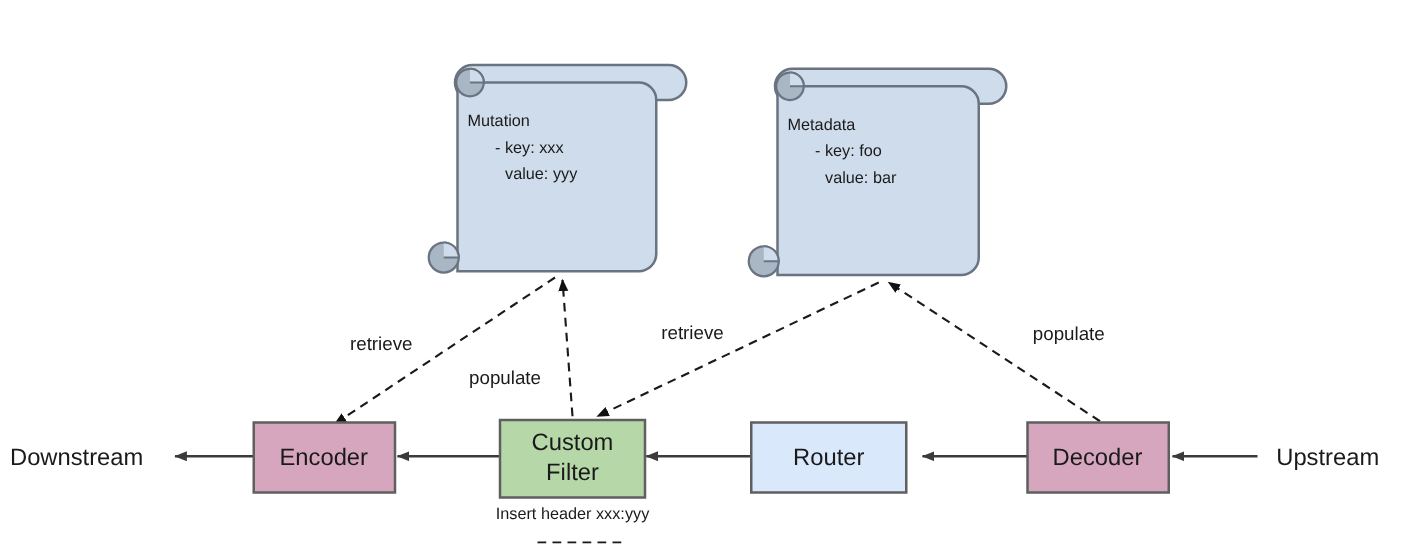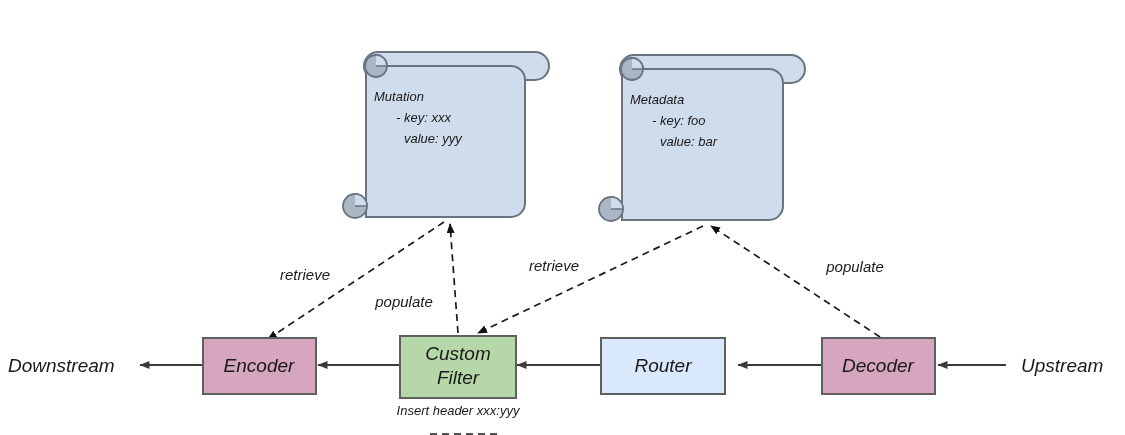--- a/index.html
+++ b/index.html
@@ -9,21 +9,20 @@
   }
   body {
     font-family: "Liberation Sans", sans-serif;
   }
   #canvas {
     position: relative;
     width: 1125px;
     height: 435px;
     background: #ffffff;
     overflow: hidden;
-    font-style: italic;
   }
   #diagram-svg {
     position: absolute;
     left: 0;
     top: 0;
     width: 1125px;
     height: 435px;
   }
   .node-label {
     font-family: "Liberation Sans", sans-serif;

